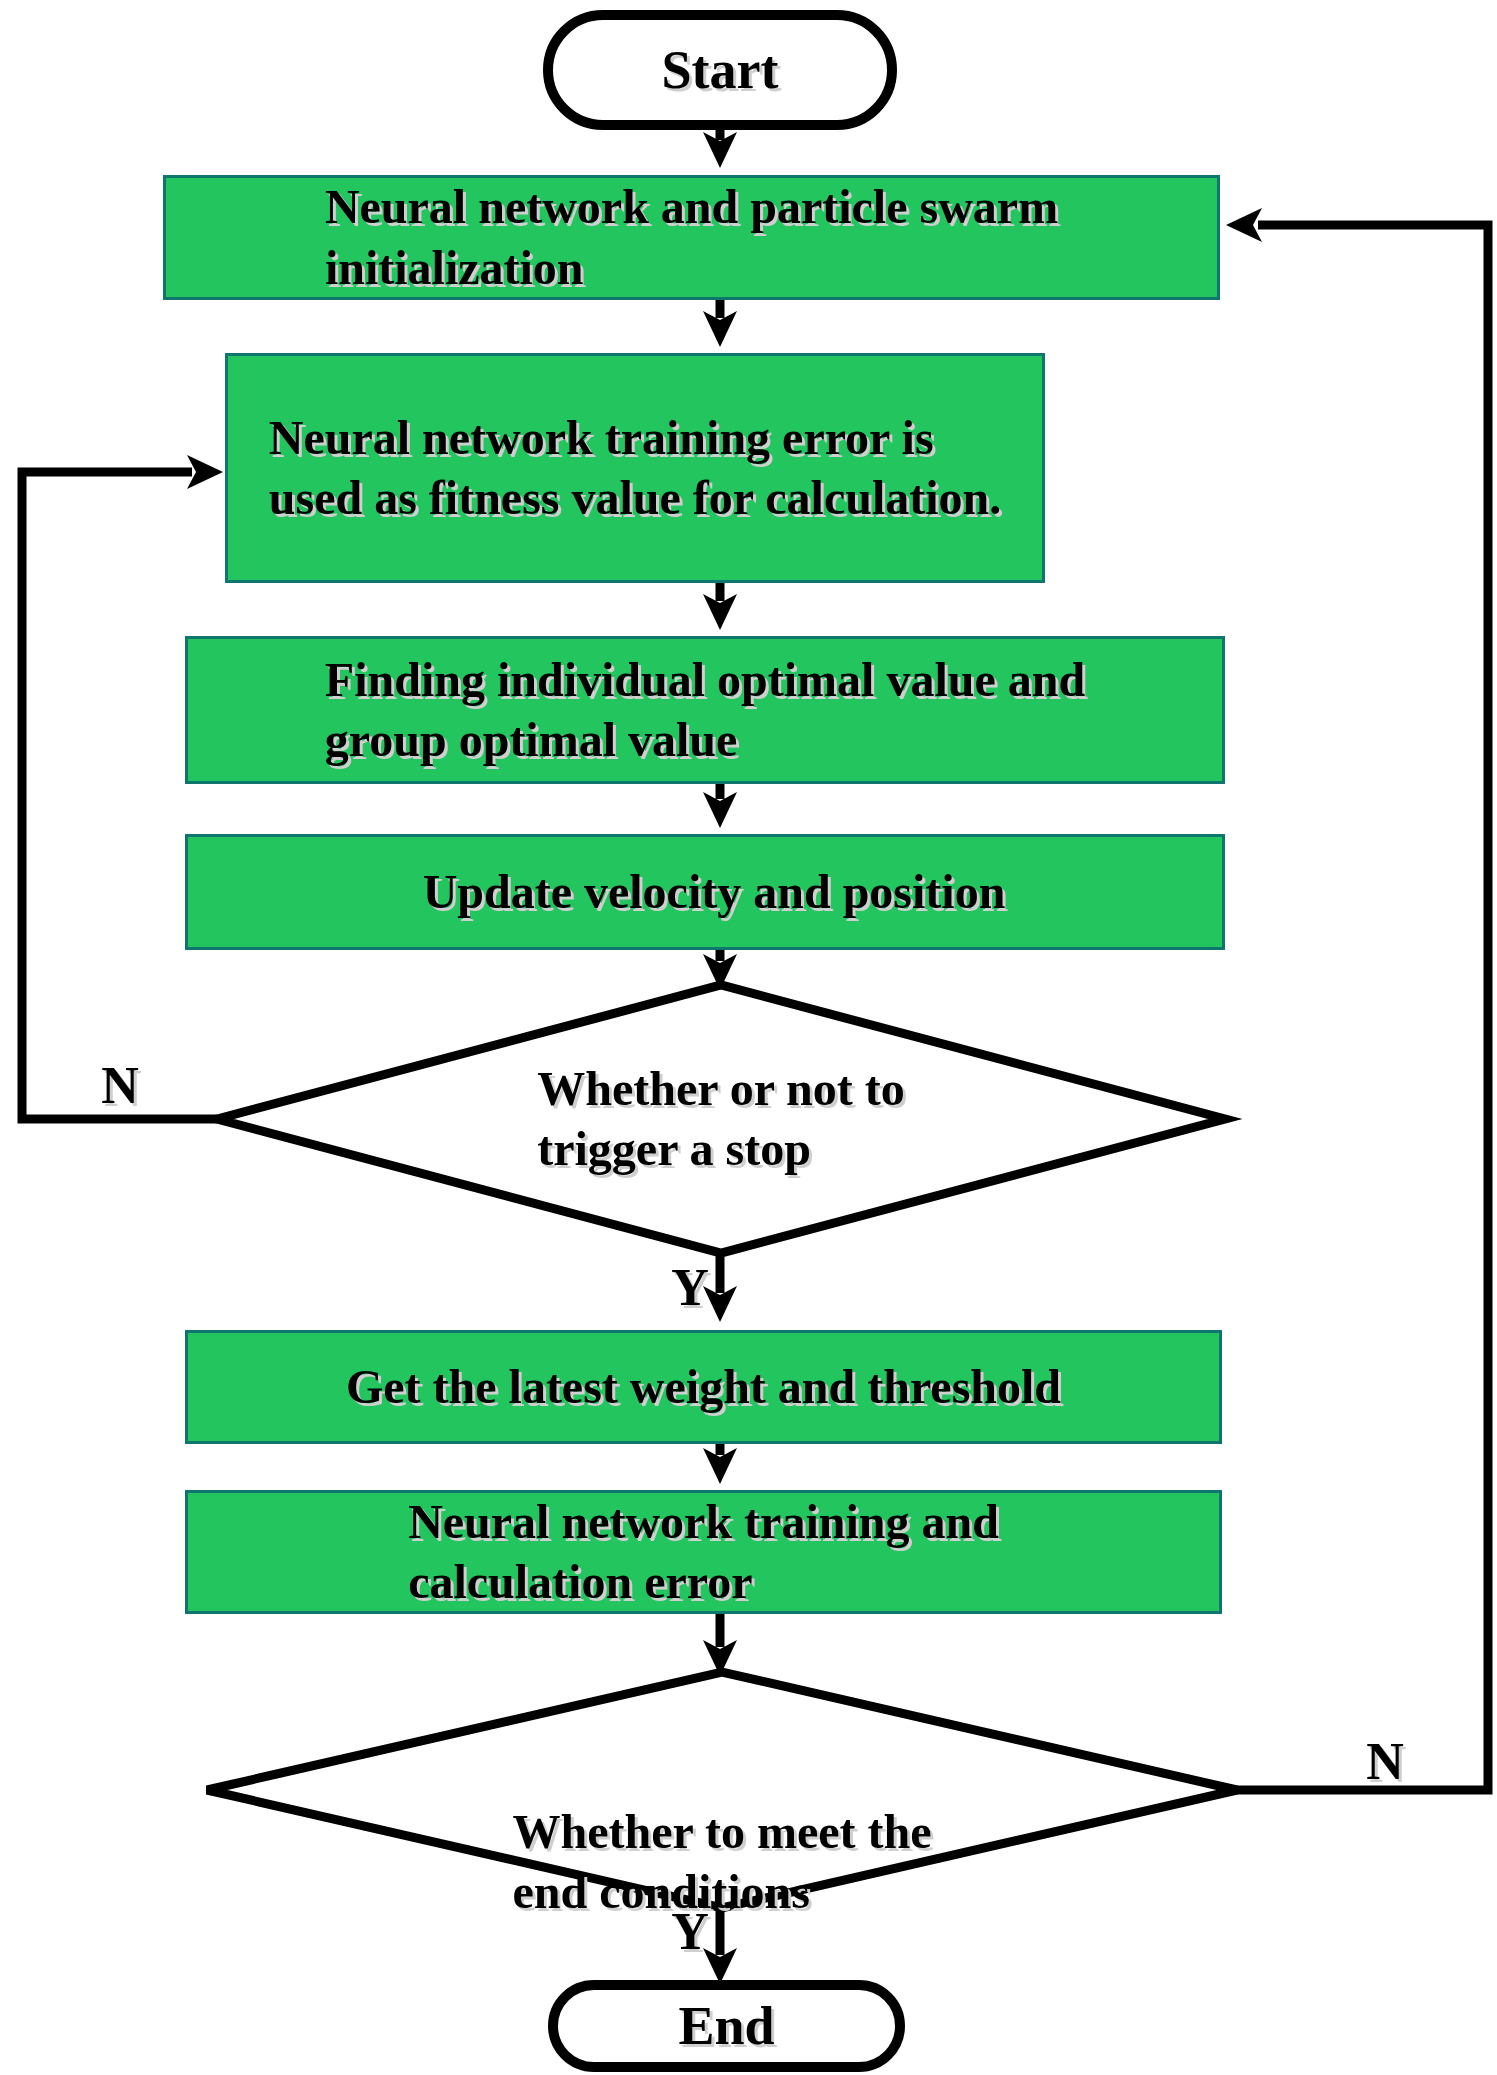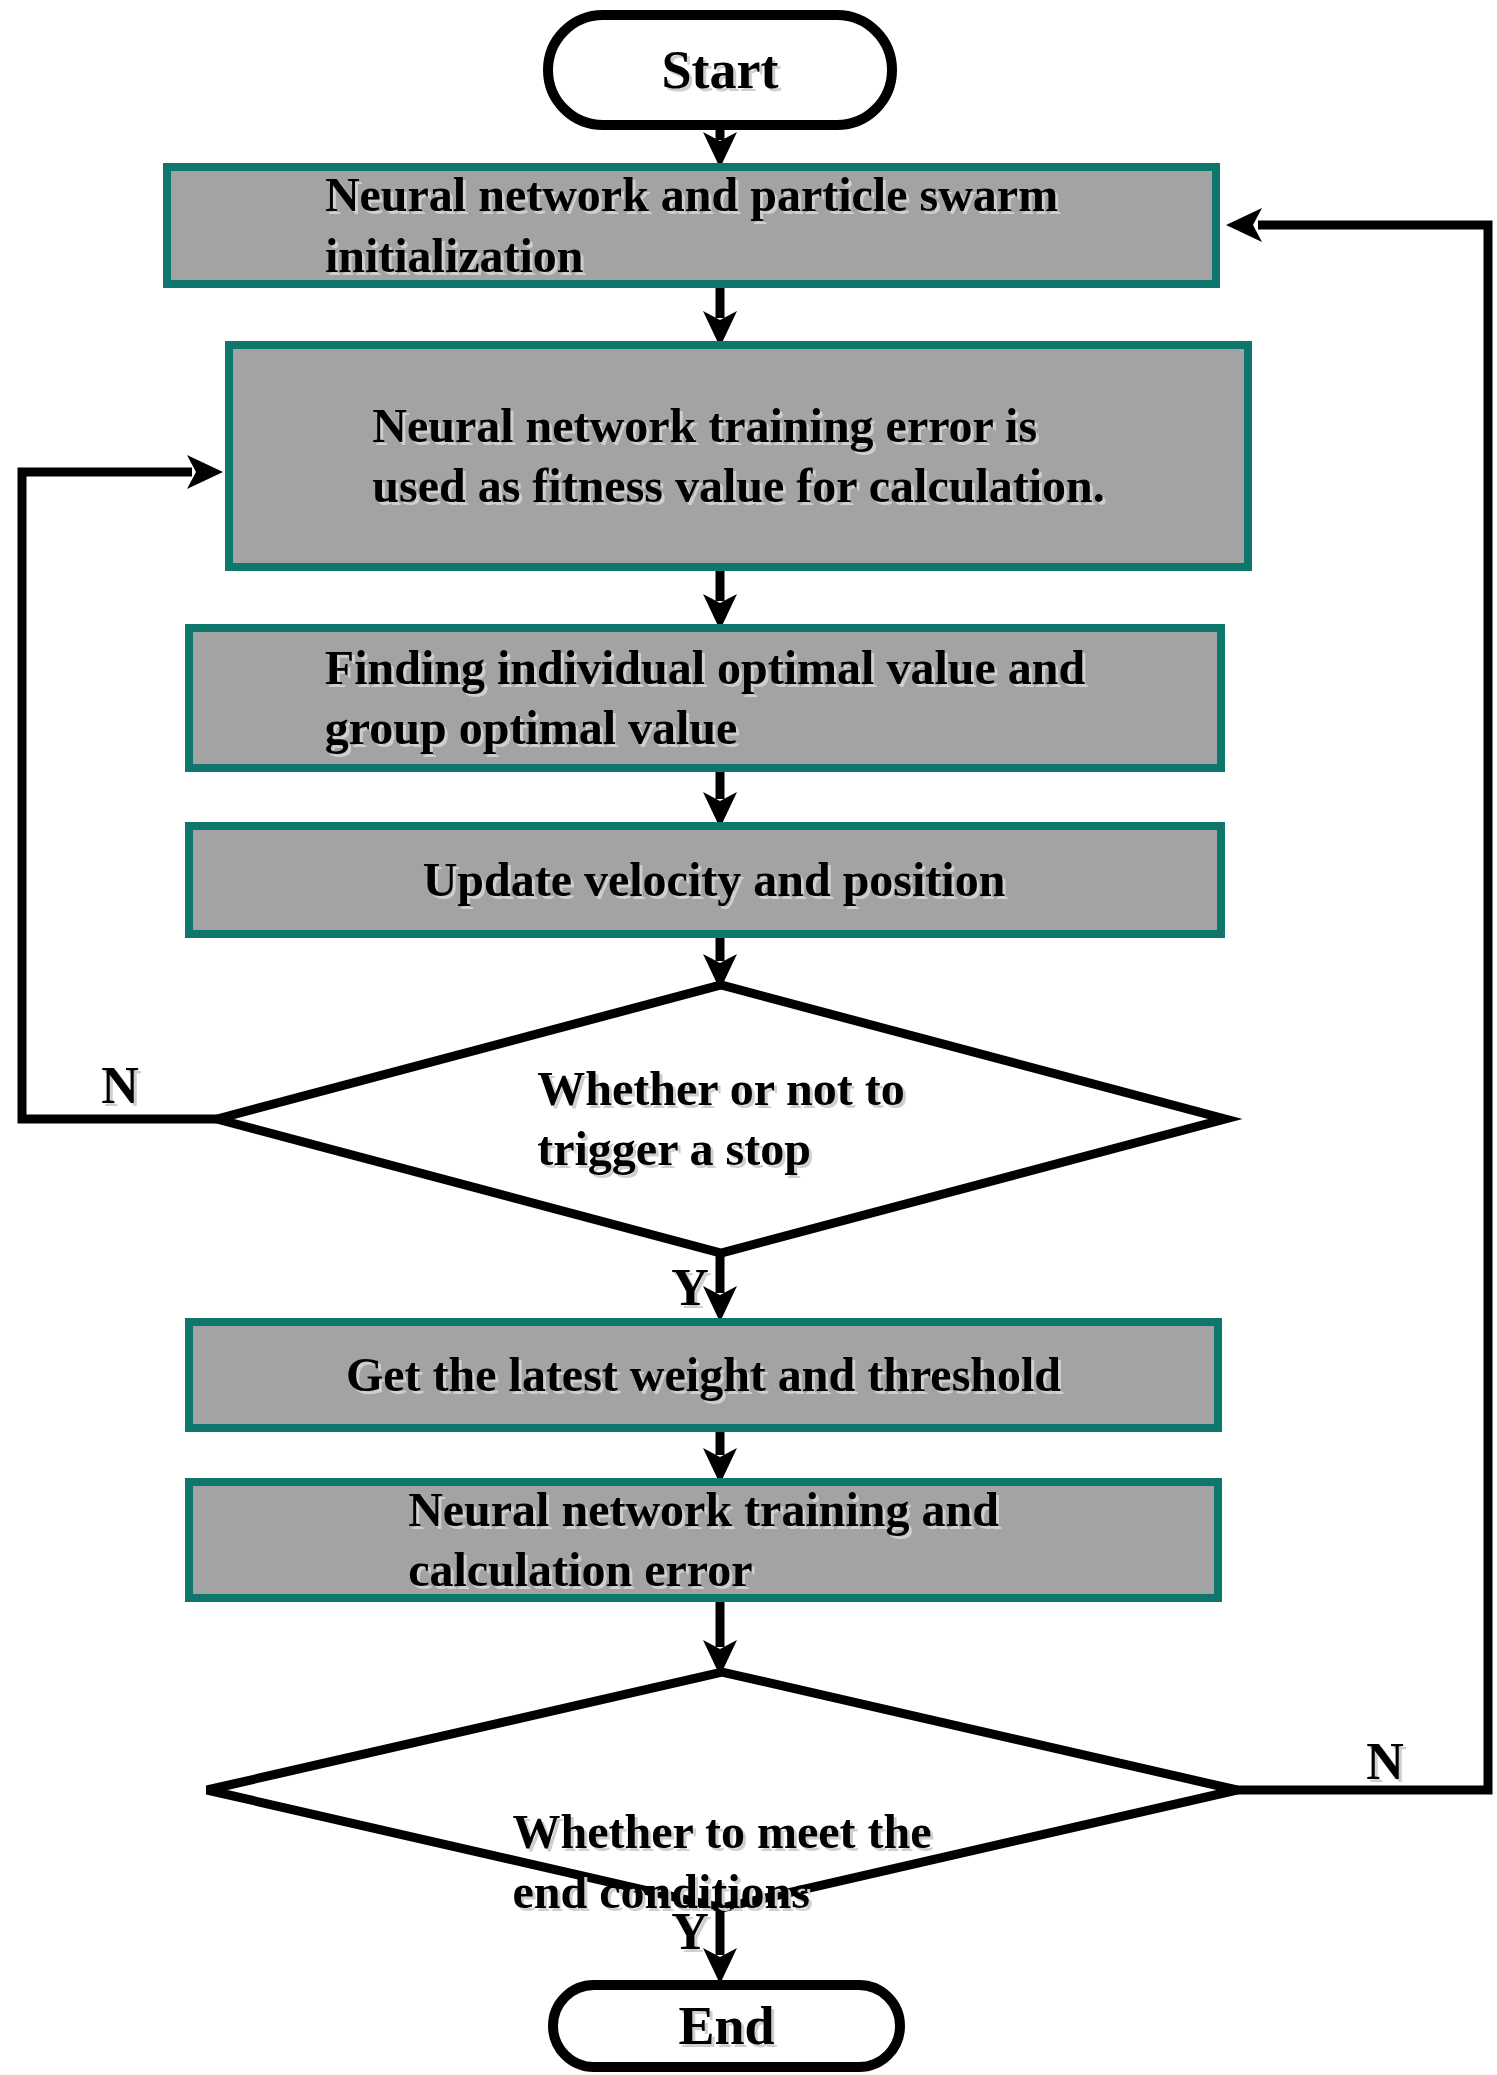--- a/index.html
+++ b/index.html
@@ -12,31 +12,31 @@
   .lines line,.lines polyline{stroke:#000000;stroke-width:9;fill:none;}
   .lines polygon.head{fill:#000000;stroke:none;}
   .lines polygon.diamond{fill:#ffffff;stroke:#000000;stroke-width:9;stroke-linejoin:miter;}
   .node{
     position:absolute;box-sizing:border-box;
     display:flex;align-items:center;justify-content:center;
     text-align:left;white-space:pre-line;
     font-size:48px;line-height:1.26;padding:0 8px;
     text-shadow:3px 3px 0 #cfcfcf;
   }
-  .process{border:8px solid #0f766e;background:#a3a3a3;}
+  .process{border:3px solid #0f766e;background:#22c55e;margin-top:12px;}
   .terminator{border:10px solid #000;background:#ffffff;border-radius:62px;font-size:54px;}
   .dtext{background:transparent;pointer-events:none;}
   .elabel{
     position:absolute;font-size:52px;text-align:center;
     text-shadow:3px 3px 0 #cfcfcf;background:transparent;
   }
   
   .pos-start{left:543px;top:10px;width:354px;height:120px;}
   .pos-init{left:163px;top:163px;width:1057px;height:125px;}
-  .pos-fitness{left:225px;top:341px;width:1027px;height:230px;}
+  .pos-fitness{left:225px;top:341px;width:820px;height:230px;}
   .pos-finding{left:185px;top:624px;width:1040px;height:148px;}
   .pos-update{left:185px;top:822px;width:1040px;height:116px;padding-left:26px;}
   .pos-d1text{left:400px;top:1020px;width:642px;height:198px;}
   .pos-getweight{left:185px;top:1318px;width:1037px;height:114px;}
   .pos-training{left:185px;top:1478px;width:1037px;height:124px;}
   .pos-d2text{left:402px;top:1764px;width:640px;height:196px;}
   .pos-end{left:548px;top:1980px;width:357px;height:92px;border-radius:48px;}
   .pos-n1{left:80px;top:1056px;width:80px;}
   .pos-y1{left:650px;top:1258px;width:80px;}
   .pos-n2{left:1345px;top:1732px;width:80px;}

